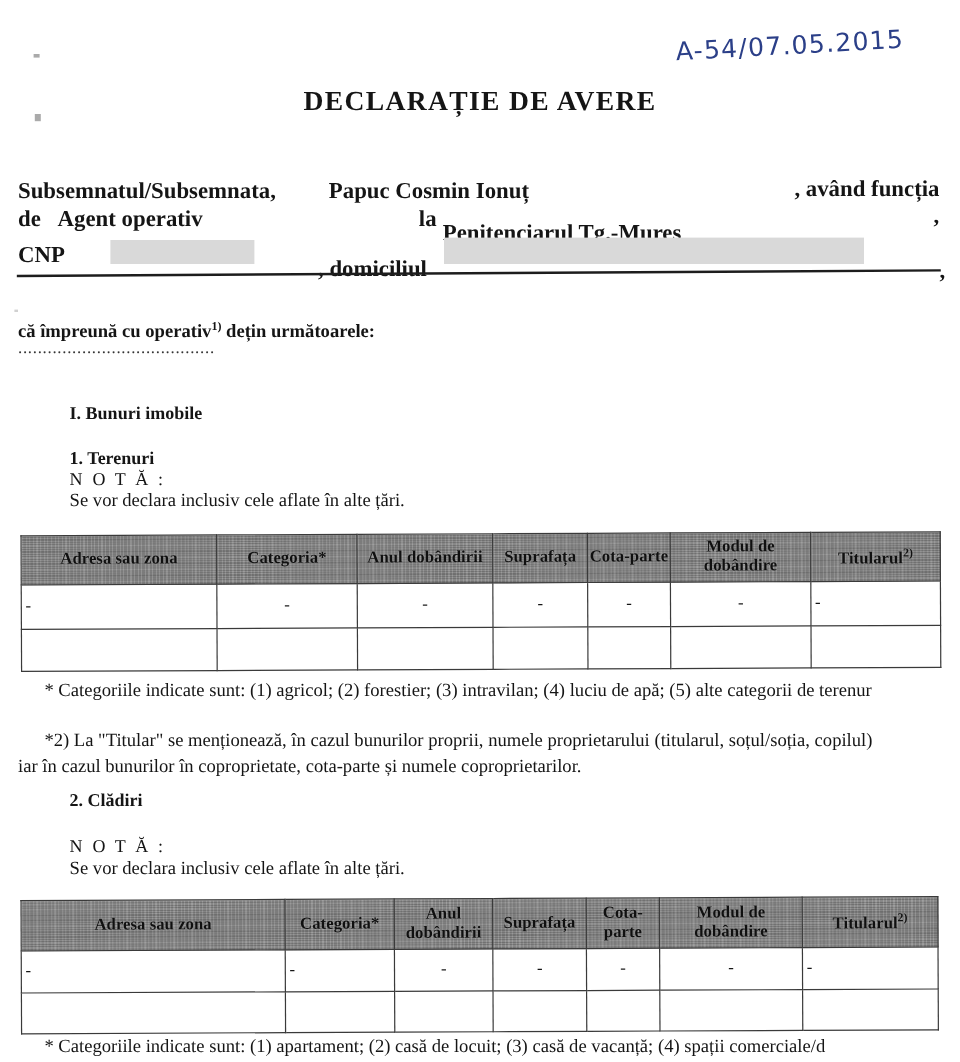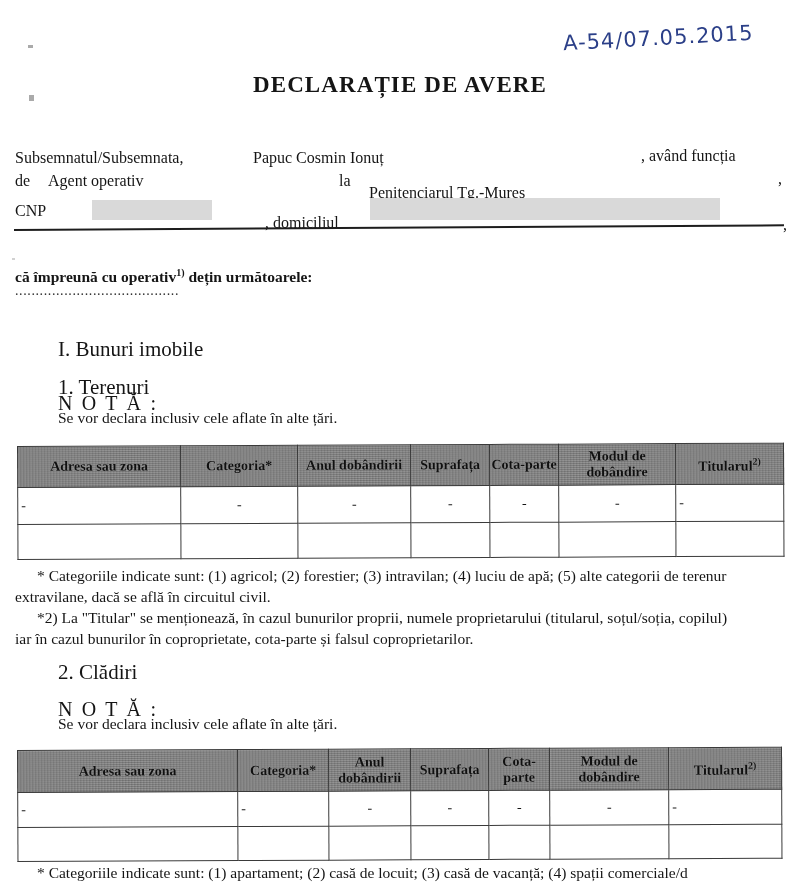--- a/index.html
+++ b/index.html
@@ -43,21 +43,21 @@
     left: 0;
     right: 0;
     text-align: center;
     font-weight: bold;
     font-size: 23px;
     letter-spacing: 1.1px;
     font-family: "Liberation Serif", serif;
   }
 
   
-  .hdr-line { position: absolute; white-space: nowrap; font-weight: normal; font-size: 16px; }
+  .hdr-line { position: absolute; white-space: nowrap; font-weight: bold; font-size: 19px; }
   .redaction {
     position: absolute;
     background: #d9d9d9;
   }
   .rule {
     position: absolute;
     height: 2px;
     background: #1d1d1d;
   }
 
@@ -74,27 +74,27 @@
     font-size: 14px;
     letter-spacing: .6px;
     color: #333;
     white-space: nowrap;
   }
   .sup { font-size: 10px; vertical-align: super; }
 
   
   .sec-head {
     position: absolute;
-    font-weight: normal;
-    font-size: 21px;
+    font-weight: bold;
+    font-size: 15px;
     white-space: nowrap;
   }
   .nota {
     position: absolute;
-    font-size: 20px;
+    font-size: 15px;
     letter-spacing: 2.2px;
     white-space: nowrap;
   }
   .nota-sub {
     position: absolute;
     font-size: 15.5px;
     white-space: nowrap;
   }
 
   
@@ -147,26 +147,26 @@
 
   <div class="speck" style="left:28px; top:45px; width:5px; height:3px;"></div>
   <div class="speck" style="left:29px; top:95px; width:5px; height:6px;"></div>
   <div class="speck" style="left:12px; top:258px; width:3px; height:2px; opacity:.4;"></div>
 
   <div class="handwriting" style="left:563px; top:26px;">A-54/07.05.2015</div>
 
   <div class="doc-title" style="top:72px;">DECLARAȚIE DE AVERE</div>
 
   <div class="hdr-line" style="left:15px; top:149px;">Subsemnatul/Subsemnata,</div>
-  <div class="hdr-line" style="left:253px; top:149px;">Papuc Cosmin Ionuț</div>
-  <div class="hdr-line" style="left:641px; top:147px;">, având funcția</div>
+  <div class="hdr-line" style="left:274px; top:149px;">Papuc Cosmin Ionuț</div>
+  <div class="hdr-line" style="left:662px; top:147px;">, având funcția</div>
 
   <div class="hdr-line" style="left:15px; top:172px;">de</div>
   <div class="hdr-line" style="left:48px; top:172px;">Agent operativ</div>
-  <div class="hdr-line" style="left:339px; top:172px;">la</div>
+  <div class="hdr-line" style="left:349px; top:172px;">la</div>
   <div class="hdr-line" style="left:369px; top:184px;">Penitenciarul Tg.-Mures</div>
   <div class="hdr-line" style="left:778px; top:170px;">,</div>
 
   <div class="hdr-line" style="left:15px; top:202px;">CNP</div>
   <div class="redaction" style="left:92px; top:200px; width:120px; height:20px;"></div>
   <div class="hdr-line" style="left:265px; top:214px;">, domiciliul</div>
   <div class="redaction" style="left:370px; top:198px; width:350px; height:22px;"></div>
 
   <div class="rule" style="left:14px; top:229px; width:770px; transform:rotate(-0.35deg); transform-origin:left center;"></div>
   <div class="hdr-line" style="left:783px; top:216px;">,</div>
@@ -220,23 +220,22 @@
         <td class="cell-dash"></td>
         <td class="cell-dash"></td>
         <td class="cell-dash"></td>
         <td class="cell-dash"></td>
         <td class="cell-dash"></td>
       </tr>
     </tbody>
   </table>
 
   <div class="footnote" style="left:37px; top:565px;font-family:Liberation Serif, serif;">* Categoriile indicate sunt: (1) agricol; (2) forestier; (3) intravilan; (4) luciu de apă; (5) alte categorii de terenur</div>
-  <div class="footnote" style="left:15px; top:586px;">extravilane, dacă se află în circuitul civil.</div>
   <div class="footnote" style="left:37px; top:607px;">*2) La "Titular" se menționează, în cazul bunurilor proprii, numele proprietarului (titularul, soțul/soția, copilul)</div>
-  <div class="footnote" style="left:15px; top:628px;">iar în cazul bunurilor în coproprietate, cota-parte și falsul coproprietarilor.</div>
+  <div class="footnote" style="left:15px; top:628px;">iar în cazul bunurilor în coproprietate, cota-parte și numele coproprietarilor.</div>
 
   <div class="sec-head" style="left:58px; top:660px;">2. Clădiri</div>
   <div class="nota" style="left:58px; top:698px;">N O T Ă :</div>
   <div class="nota-sub" style="left:58px; top:715px;">Se vor declara inclusiv cele aflate în alte țări.</div>
 
   <table class="tbl skew" style="left:17px; top:750px; width:764px;">
     <colgroup>
       <col style="width:220px">
         <col style="width:91px">
         <col style="width:82px">

